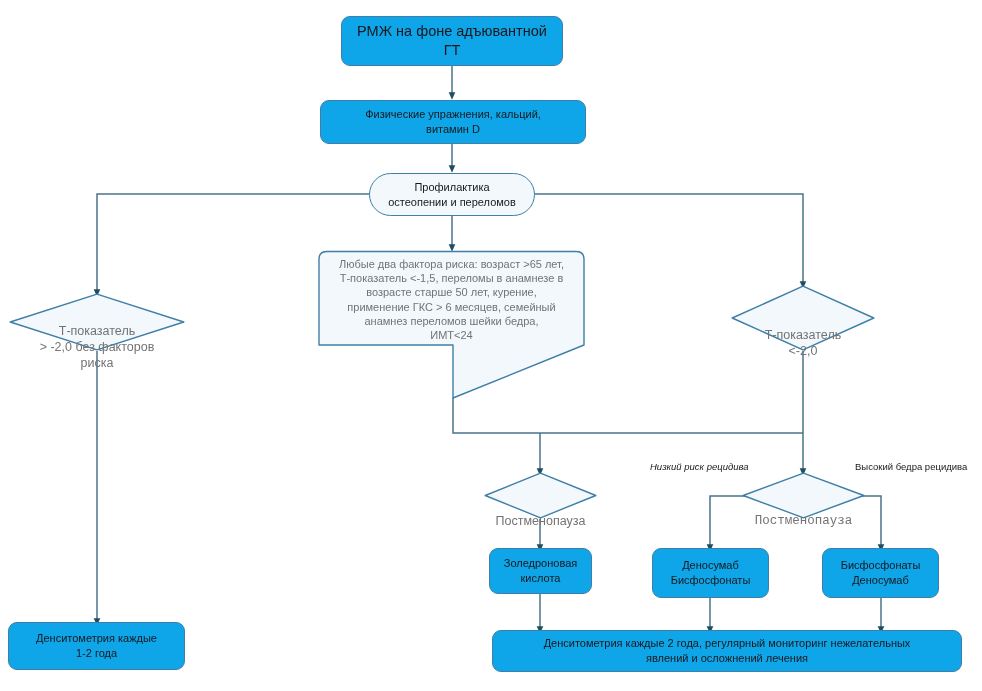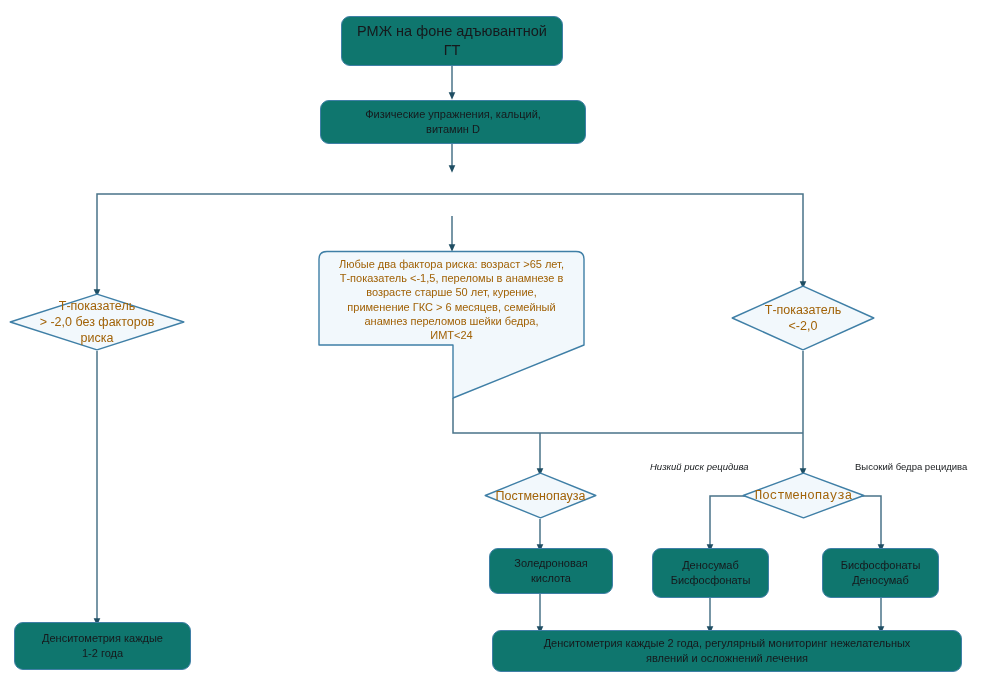--- a/index.html
+++ b/index.html
@@ -30,21 +30,21 @@
     position: absolute;
     box-sizing: border-box;
     display: flex;
     align-items: center;
     justify-content: center;
     text-align: center;
     color: #16191c;
     z-index: 2;
   }
   .box {
-    background: #0f766e;
+    background: #0ea5e9;
     border: 1.4px solid #3f7fa6;
     border-radius: 9px;
     padding: 4px 8px;
   }
   .box-text {
     line-height: 1.32;
     white-space: pre-line;
   }
   .rounded-pill {
     background: #f2f8fc;
@@ -67,31 +67,31 @@
     left: 0;
     top: 0;
     width: 100%;
     height: 100%;
     display: flex;
     align-items: center;
     justify-content: center;
     text-align: center;
     line-height: 1.28;
     white-space: pre-line;
-    color: #a16207;
+    color: #737373;
   }
   .edge-label {
     position: absolute;
     color: #16191c;
     white-space: nowrap;
     z-index: 3;
   }
   .fs-14 { font-size: 14.5px; }
   .fs-13 { font-size: 11px; }
-  .fs-12 { font-size: 12.5px; }
+  .fs-12 { font-size: 12.5px; margin-top: 25px; }
   .fs-9  { font-size: 9.5px; }
 </style>
 </head>
 <body>
 
 <div id="canvas">
 
   <svg id="edges" viewBox="0 0 982 691" width="982" height="691">
     <defs>
       <marker id="arrowhead" markerWidth="9" markerHeight="9" refX="4.3" refY="4.2" orient="auto" markerUnits="userSpaceOnUse">
@@ -132,20 +132,24 @@
 
   <div class="node box fs-14" style="left:341px; top:16px; width:222px; height:50px;">
     <span class="box-text">РМЖ на фоне адъювантной ГТ</span>
   </div>
 
   <div class="node box fs-13" style="left:320px; top:100px; width:266px; height:44px;">
     <span class="box-text">Физические упражнения, кальций,
 витамин D</span>
   </div>
 
+  <div class="node rounded-pill fs-13" style="left:369px; top:173px; width:166px; height:43px;">
+    <span class="box-text">Профилактика
+остеопении и переломов</span>
+  </div>
 
   <div class="diamond-wrap" style="left:310px; top:250px; width:283px; height:149px;">
     <svg width="283" height="149" viewBox="0 0 283 149">
       <path d="M9,95 L9,9 Q9,1.5 17,1.5 L266,1.5 Q274,1.5 274,9 L274,95 L143,148 L143,95 Z" fill="#f2f8fc" stroke="#3f7fa6" stroke-width="1.4" stroke-linejoin="round"></path>
     </svg>
     <div class="diamond-label fs-13" style="height:99px;">Любые два фактора риска: возраст &gt;65 лет,
 Т-показатель &lt;-1,5, переломы в анамнезе в
 возрасте старше 50 лет, курение,
 применение ГКС &gt; 6 месяцев, семейный
 анамнез переломов шейки бедра,
@@ -179,36 +183,36 @@
   <div class="diamond-wrap" style="left:742px; top:472px; width:123px; height:47px;font-family:Liberation Mono, monospace;">
     <svg width="123" height="47" viewBox="0 0 123 47">
       <path d="M61.5,1.2 L121.8,23.5 L61.5,45.8 L1.2,23.5 Z" fill="#f2f8fc" stroke="#3f7fa6" stroke-width="1.4" stroke-linejoin="round"></path>
     </svg>
     <div class="diamond-label fs-12">Постменопауза</div>
   </div>
 
   <div class="edge-label fs-9" style="left:650px; top:461px;font-style:italic;">Низкий риск рецидива</div>
   <div class="edge-label fs-9" style="left:855px; top:461px;">Высокий бедра рецидива</div>
 
-  <div class="node box fs-13" style="left:489px; top:548px; width:124px; height:46px;">
+  <div class="node box fs-13" style="left:489px; top:548px; width:103px; height:46px;">
     <span class="box-text">Золедроновая
 кислота</span>
   </div>
 
   <div class="node box fs-13" style="left:652px; top:548px; width:117px; height:50px;">
     <span class="box-text">Деносумаб
 Бисфосфонаты</span>
   </div>
 
   <div class="node box fs-13" style="left:822px; top:548px; width:117px; height:50px;">
     <span class="box-text">Бисфосфонаты
 Деносумаб</span>
   </div>
 
-  <div class="node box fs-13" style="left:14px; top:622px; width:177px; height:48px;">
+  <div class="node box fs-13" style="left:8px; top:622px; width:177px; height:48px;">
     <span class="box-text">Денситометрия каждые
 1-2 года</span>
   </div>
 
   <div class="node box fs-13" style="left:492px; top:630px; width:470px; height:42px;">
     <span class="box-text">Денситометрия каждые 2 года, регулярный мониторинг нежелательных
 явлений и осложнений лечения</span>
   </div>
 
 </div>

